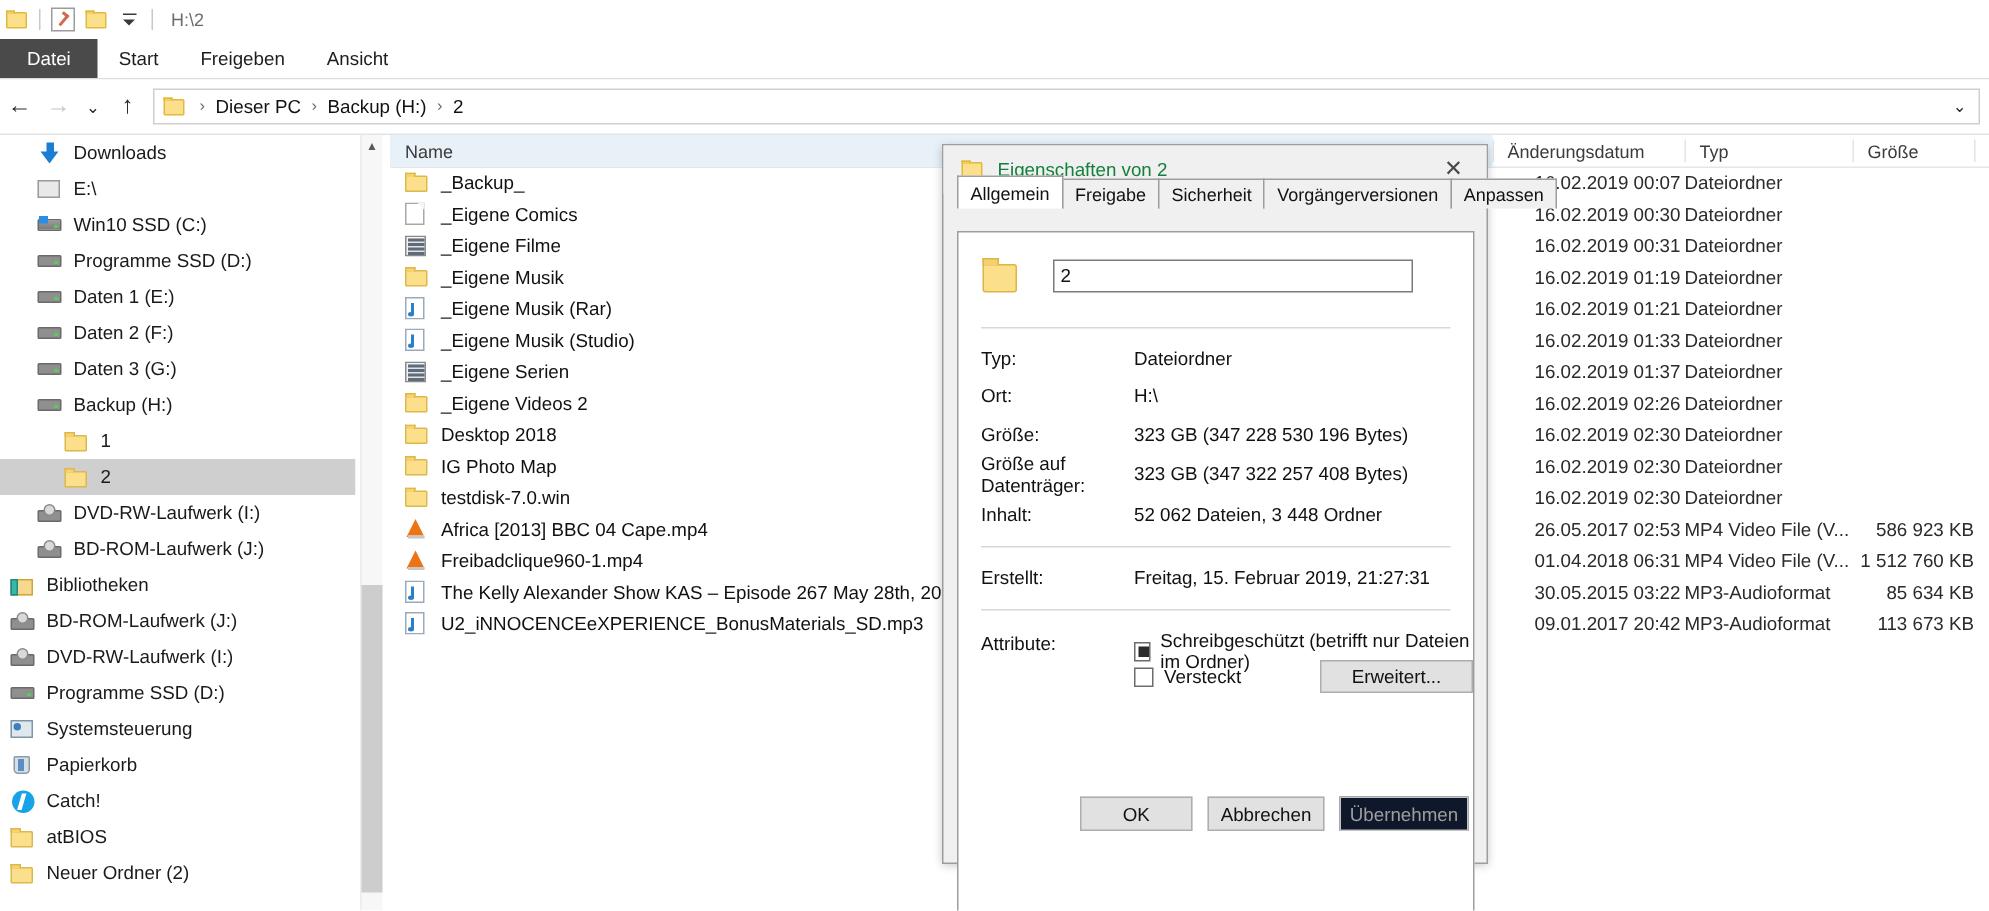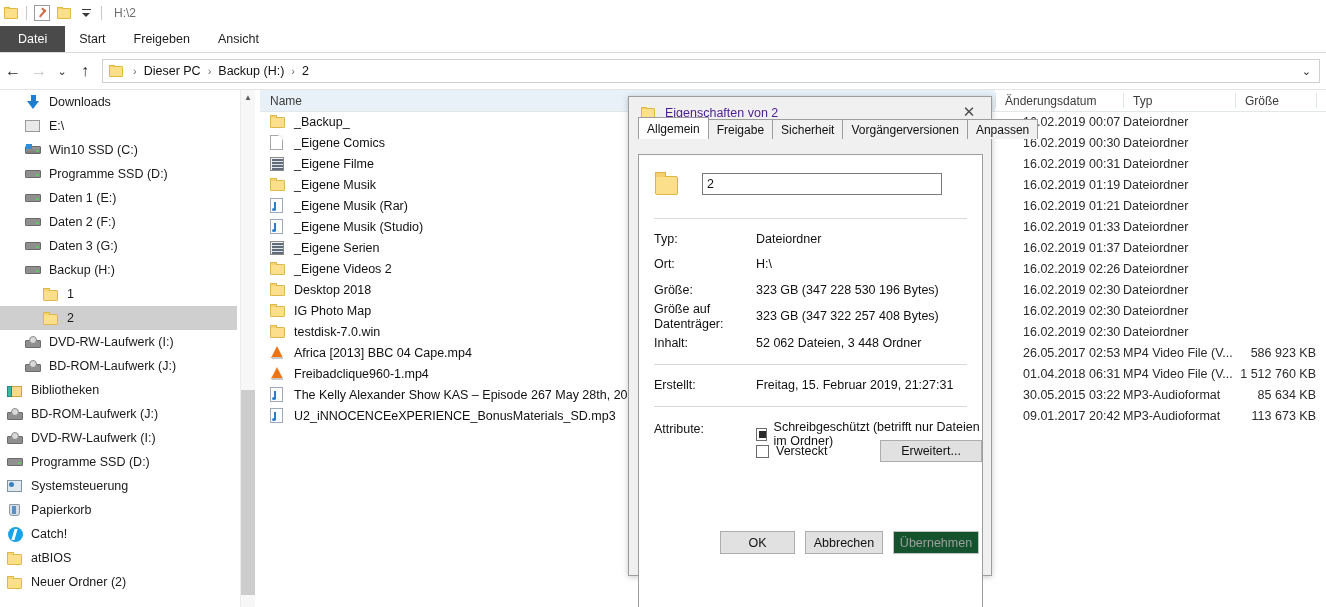--- a/index.html
+++ b/index.html
@@ -112,41 +112,41 @@
   .cell-name{position:absolute;left:10px;display:flex;align-items:center;white-space:nowrap;overflow:hidden;}
   .cell-name .ic{width:18px;display:flex;align-items:center;justify-content:flex-start;margin-right:6px;flex:0 0 auto;}
   .cell-date{position:absolute;left:735px;white-space:nowrap;color:#2b2b2b;margin-left:28px;}
   .cell-type{position:absolute;left:863px;white-space:nowrap;color:#2b2b2b;width:120px;overflow:hidden;text-overflow:ellipsis;}
   .cell-size{position:absolute;left:975px;width:81px;text-align:right;white-space:nowrap;color:#2b2b2b;}
 
   
   .dlg{position:absolute;left:628px;top:96px;width:364px;height:480px;background:#f0f0f0;border:1px solid #9d9d9d;box-shadow:0 1px 6px rgba(0,0,0,.22);box-sizing:border-box;}
   .dlg-title{height:32px;display:flex;align-items:center;padding:0 0 0 12px;background:#f0f0f0;}
   .dlg-title .tico{margin-right:9px;}
-  .dlg-title .ttxt{font-size:12.5px;color:#4c1d95;}
+  .dlg-title .ttxt{font-size:12.5px;color:#15803d;}
   .dlg-close{position:absolute;right:0;top:0;width:44px;height:30px;display:flex;align-items:center;justify-content:center;color:#4a4a4a;font-size:15px;}
   .tabs{position:absolute;left:9px;top:20px;height:22px;display:flex;align-items:flex-end;}
   .tab{height:20px;padding:0 8px;display:flex;align-items:center;font-size:12px;color:#111;background:#f0f0f0;border:1px solid #9d9d9d;border-bottom:none;margin-right:-1px;box-sizing:border-box;}
   .tab.active{background:#fff;height:22px;position:relative;z-index:3;}
   .tabpanel{position:absolute;left:9px;top:57px;width:345px;height:475px;background:#fff;border:1px solid #9d9d9d;box-sizing:border-box;}
   .pg{position:absolute;left:9px;top:57px;width:345px;height:475px;}
   .hdr-row{position:absolute;left:16px;top:18px;display:flex;align-items:center;}
   .big-folder{width:26px;height:24px;position:relative;margin-right:22px;}
   .big-folder:before{content:"";position:absolute;left:1px;top:4px;width:23px;height:19px;background:#fbdf8b;border:1px solid #dcb545;box-sizing:border-box;border-radius:0 2px 2px 2px;}
   .big-folder:after{content:"";position:absolute;left:1px;top:0px;width:11px;height:5px;background:#f6d070;border:1px solid #dcb545;border-bottom:none;box-sizing:border-box;}
   .name-input{width:240px;height:22px;border:1px solid #7a7a7a;background:#fff;font-size:12.5px;color:#111;padding:0 4px;box-sizing:border-box;font-family:"Liberation Sans",sans-serif;outline:none;}
   .hr{position:absolute;left:16px;width:313px;height:1px;background:#d8d8d8;}
   .fld{position:absolute;font-size:12.5px;color:#111;}
   .lbl{left:16px;width:98px;color:#111;}
   .val{left:118px;}
   .chk{width:13px;height:13px;border:1px solid #6c6c6c;background:#fff;display:inline-block;position:relative;box-sizing:border-box;vertical-align:-2px;}
   .chk.filled:after{content:"";position:absolute;left:2px;top:2px;width:7px;height:7px;background:#2b2b2b;}
   .attr-line{position:absolute;display:flex;align-items:center;gap:7px;font-size:12.5px;color:#111;}
   .btn{height:23px;min-width:75px;background:#e1e1e1;border:1px solid #adadad;font-size:12.5px;color:#111;display:flex;align-items:center;justify-content:center;box-sizing:border-box;font-family:"Liberation Sans",sans-serif;}
-  .btn.disabled{color:#9e9e9e;border-color:#c4c4c4;background:#14532d;}
+  .btn.disabled{color:#9e9e9e;border-color:#c4c4c4;background:#0f172a;}
   .dlg-foot{position:absolute;left:0;bottom:0;width:362px;height:44px;display:flex;justify-content:flex-end;gap:10px;padding-right:12px;box-sizing:border-box;}
 </style>
 </head>
 <body>
 
 <div class="app">
 
   <div class="qat">
     <div class="qat-ico">
         <span class="folder-sm"></span>

